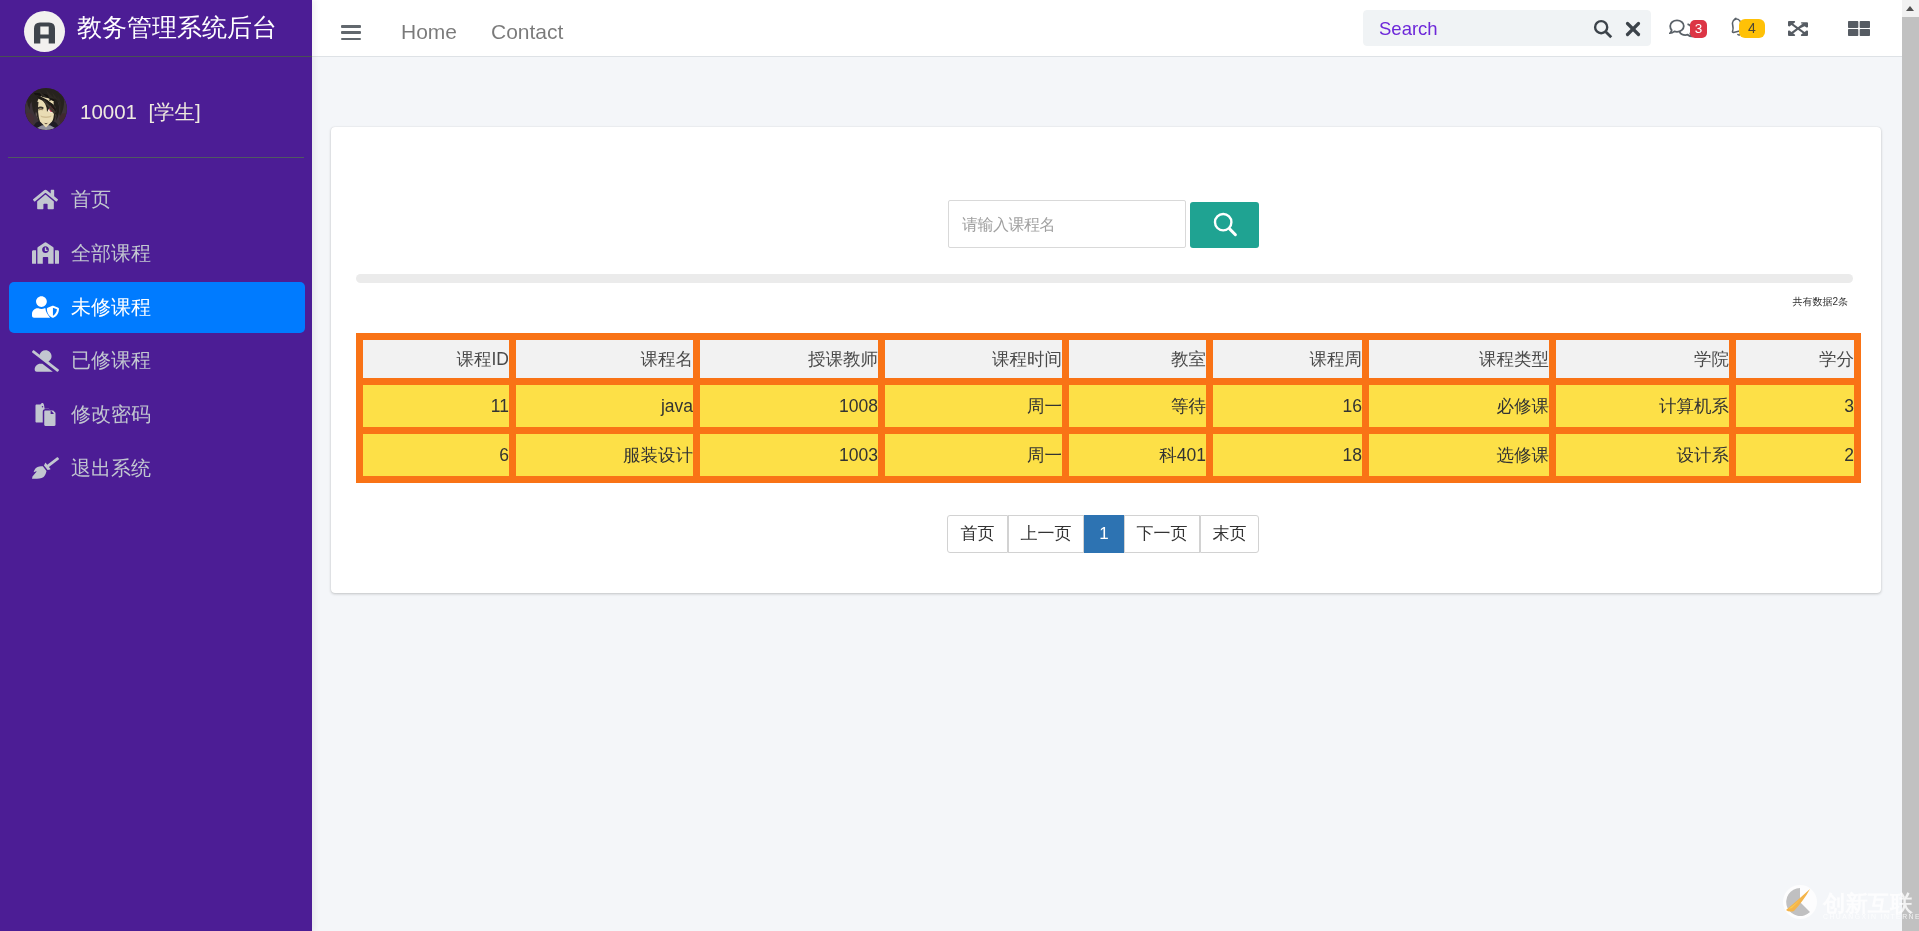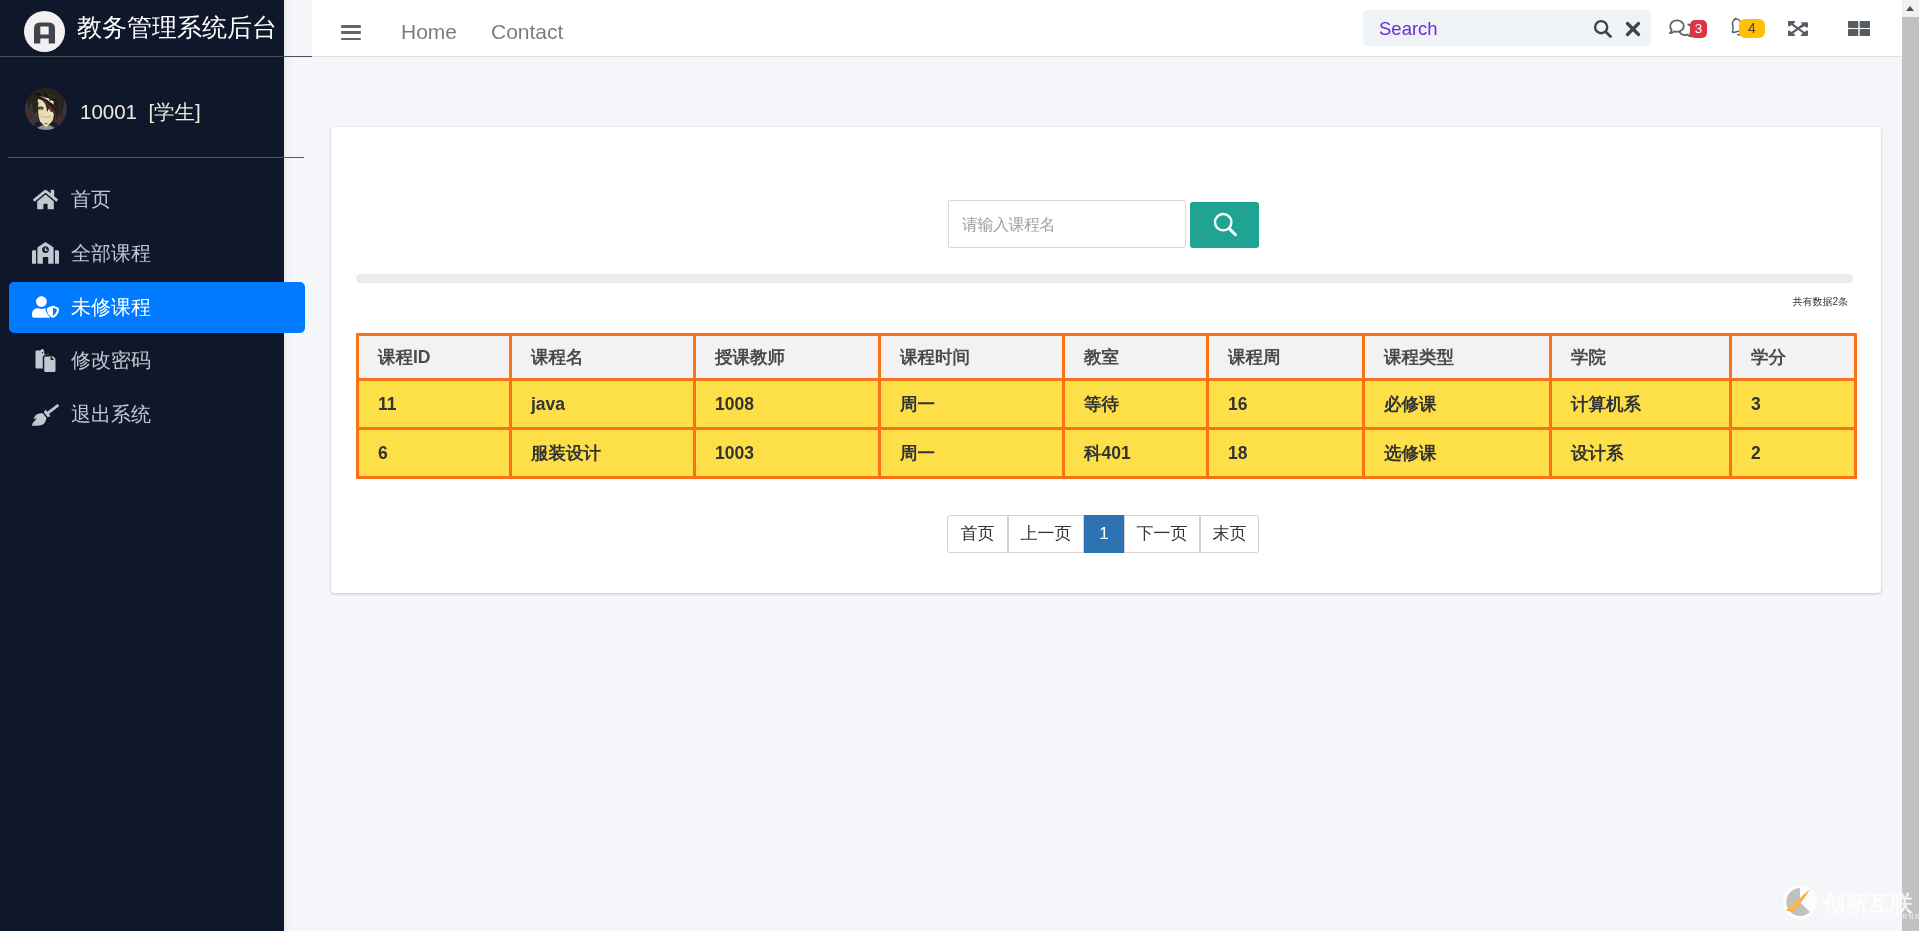--- a/index.html
+++ b/index.html
@@ -5,21 +5,21 @@
 *{margin:0;padding:0;box-sizing:border-box}
 html,body{width:1919px;height:931px;overflow:hidden}
 body{background:#f4f6f9;font-family:"Liberation Sans",sans-serif;position:relative}
 .abs{position:absolute}
 
 #sb{left:1902px;top:0;width:17px;height:931px;background:#f1f1f1}
 #sb .btn-up{left:0;top:0;width:17px;height:17px;background:#f1f1f1}
 #sb .arr{left:4px;top:6px;width:0;height:0;border-left:4.5px solid transparent;border-right:4.5px solid transparent;border-bottom:5px solid #505050}
 #sb .thumb{left:0;top:17px;width:17px;height:914px;background:#c1c1c1}
 
-#sidebar{left:0;top:0;width:284px;height:931px;background:#0f172a;box-shadow:3px 0 6px rgba(0,0,0,.06);z-index:5}
+#sidebar{left:0;top:0;width:312px;height:931px;background:#4c1d95;box-shadow:3px 0 6px rgba(0,0,0,.06);z-index:5}
 #brand{left:0;top:0;width:312px;height:57px;border-bottom:1px solid #494f54}
 #logo{left:24px;top:11px;width:41px;height:41px;border-radius:50%;background:#f2f1ef}
 #brand .txt{left:77px;top:15px;font-size:25px;line-height:25px;color:#fff;font-weight:400;letter-spacing:0px;white-space:nowrap}
 #avatar{left:25px;top:88px;width:42px;height:42px;border-radius:50%;overflow:hidden;background:#2a1f2d}
 #uname{left:80px;top:98px;font-size:20.5px;color:#efeadf;white-space:nowrap}
 #udiv{left:8px;top:157px;width:296px;height:0;border-bottom:1px solid #4f5962}
 .nav{left:9px;top:174px;width:296px}
 .nav a{display:flex;align-items:center;height:51px;margin-bottom:2.8px;border-radius:5px;color:#c2c7d0;text-decoration:none;font-size:20px;padding-left:22px}
 .nav a.active{background:#007bff;color:#fff}
 .nav .ic{width:28px;height:28px;margin-right:12px;flex:0 0 28px;display:flex;align-items:center;justify-content:center}
@@ -38,21 +38,21 @@
 #chead{left:0;top:0;width:1550px;height:45px;border-bottom:1px solid #ebeef0}
 #ctitle{left:25px;top:11px;font-size:19px;color:#374046}
 #refbtn{left:1474px;top:4px;width:48px;height:37px;background:#1fa392;border-radius:3px;display:flex;align-items:center;justify-content:center}
 #sinput{left:617px;top:73px;width:238px;height:48px;border:1px solid #d9d9d9;background:#fff;border-radius:2px}
 #sinput .ph{position:absolute;left:13px;top:14px;font-size:16px;letter-spacing:-0.5px;color:#a0a0a0}
 #sbtn{left:859px;top:75px;width:69px;height:46px;background:#1fa392;border-radius:3px;display:flex;align-items:center;justify-content:center}
 #pbar{left:25px;top:147px;width:1497px;height:9px;background:#ebebeb;border-radius:5px}
 #count{left:0;top:168px;width:1517px;text-align:right;font-size:10px;color:#333}
 
 #tbl{left:25px;top:206px;width:1498px;border-collapse:collapse;table-layout:fixed;font-size:17.5px}
-#tbl th,#tbl td{border:3px solid #f97316;font-weight:700;text-align:left;padding:0 0 0 19px;overflow:hidden;white-space:nowrap}
+#tbl th,#tbl td{border:7px solid #f97316;font-weight:400;text-align:right;padding:0 0 0 19px;overflow:hidden;white-space:nowrap}
 #tbl th{background:#f2f2f2;color:#4a4a4a;height:45px}
 #tbl td{background:#fde047;color:#333;height:49px}
 
 #pager{left:616px;top:388px;height:38px;display:flex}
 #pager span{display:block;height:38px;line-height:36px;text-align:center;font-size:17px;color:#333;background:#fff;border:1px solid #d2d2d2;white-space:nowrap}
 #pager span.first{border-radius:3px 0 0 3px}
 #pager span.last{border-radius:0 3px 3px 0}
 #pager span.on{background:#2d73b2;border-color:#2d73b2;color:#fff}
 
 #wm{left:1770px;top:880px;width:150px;height:51px;opacity:.92;z-index:50}
@@ -116,20 +116,25 @@
     <a><span class="ic">
           <svg width="27" height="22" viewBox="0 0 640 512">
             <path d="M0 224v272c0 8.8 7.2 16 16 16h80V192H32c-17.7 0-32 14.3-32 32zm360-48h-24v-40c0-4.4-3.6-8-8-8h-16c-4.4 0-8 3.6-8 8v64c0 4.4 3.6 8 8 8h48c4.4 0 8-3.6 8-8v-16c0-4.4-3.6-8-8-8zm137.8-63.9l-160-106.7a32 32 0 0 0-35.5 0l-160 106.7A32 32 0 0 0 128 138.7V512h128V368c0-8.8 7.2-16 16-16h96c8.8 0 16 7.2 16 16v144h128V138.7c0-10.7-5.3-20.7-14.2-26.6zM320 256c-44.2 0-80-35.8-80-80s35.8-80 80-80 80 35.8 80 80-35.8 80-80 80zm288-64h-64v320h80c8.8 0 16-7.2 16-16V224c0-17.7-14.3-32-32-32z"></path>
           </svg>
         </span>全部课程</a>
     <a class="active"><span class="ic">
           <svg width="27" height="22" viewBox="0 0 640 512">
             <path d="M622.3 271.1l-115.2-45c-4.1-1.6-12.6-3.7-22.2 0l-115.2 45c-10.7 4.2-17.7 14-17.7 24.9 0 111.6 68.7 188.8 132.9 213.9 9.6 3.7 18 1.6 22.2 0C558.4 489.9 640 420.5 640 296c0-10.9-7-20.7-17.7-24.9zM496 462.4V273.3l95.5 37.3c-5.6 87.1-60.9 135.4-95.5 151.8zM224 256c70.7 0 128-57.3 128-128S294.7 0 224 0 96 57.3 96 128s57.3 128 128 128zm96 40c0-2.5.8-4.8 1.1-7.2-2.5-.1-4.9-.8-7.5-.8h-16.7c-22.2 10.2-46.9 16-72.9 16s-50.6-5.8-72.9-16h-16.7C60.2 288 0 348.2 0 422.4V464c0 26.5 21.5 48 48 48h352c10.1 0 19.5-3.2 27.2-8.5-49.5-58.5-107.2-135.1-107.2-207.5z"></path>
           </svg>
         </span>未修课程</a>
+    <a><span class="ic">
+          <svg width="27" height="22" viewBox="0 0 640 512">
+            <path d="M633.8 458.1L389.6 269.3C433.8 244.7 464 198.1 464 144 464 64.5 399.5 0 320 0c-67.1 0-123 46.1-139 108.2L45.5 3.4C38.5-2 28.5-.8 23 6.2L3.4 31.4c-5.4 7-4.2 17 2.8 22.4l588.4 454.7c7 5.4 17 4.2 22.5-2.8l19.6-25.3c5.4-6.8 4.1-16.9-2.9-22.3zM198.4 320C124.2 320 64 380.2 64 454.4v9.6c0 26.5 21.5 48 48 48h382.2L245.8 320h-47.4z"></path>
+          </svg>
+        </span>已修课程</a>
     <a><span class="ic">
           <svg width="22" height="24" viewBox="0 0 448 512">
             <path d="M320 184v-40c0-13.3-10.7-24-24-24h-80.6C204.3 12.9 188.8 0 170.5 0c-18.3 0-33.8 12.9-44.9 32H45C31.7 32 21 42.7 21 56v336c0 13.3 10.7 24 24 24h131V184c0-30.9 25.1-56 56-56h88zm-149.5-120c8.8 0 16 7.2 16 16s-7.2 16-16 16-16-7.2-16-16 7.2-16 16-16zM448 204.7V464c0 13.3-10.7 24-24 24H232c-13.3 0-24-10.7-24-24V184c0-13.3 10.7-24 24-24h156.7c6.4 0 12.5 2.5 17 7l35.3 35.3c4.5 4.5 7 10.6 7 17zM408 216l-48-48h-16v64h64v-16z" fill-rule="evenodd"></path>
           </svg>
         </span>修改密码</a>
     <a><span class="ic">
           <svg width="27" height="22" viewBox="0 0 640 512">
             <path d="M256.5 216.8L343.2 326s-16.6 102.4-76.6 150.1C206.7 523.8 0 510.2 0 510.2s3.8-23.1 11-55.4l94.6-112.2c4-4.7-.9-11.6-6.6-9.5l-60.4 22.1c14.4-41.7 32.7-80 54.6-97.5 60-47.8 163.3-40.9 163.3-40.9zM636.5 31l-19.9-25c-5.5-6.9-15.5-8-22.4-2.6L361.8 181.3l-34.1-43c-5.1-6.4-15.1-5.2-18.6 2.2l-25.3 54.6 86.7 109.2 58.8-12.4c8-1.7 11.4-11.2 6.3-17.6l-34.1-42.9L633.9 53.4c6.9-5.5 8-15.5 2.6-22.4z"></path>
           </svg>
         </span>退出系统</a>

